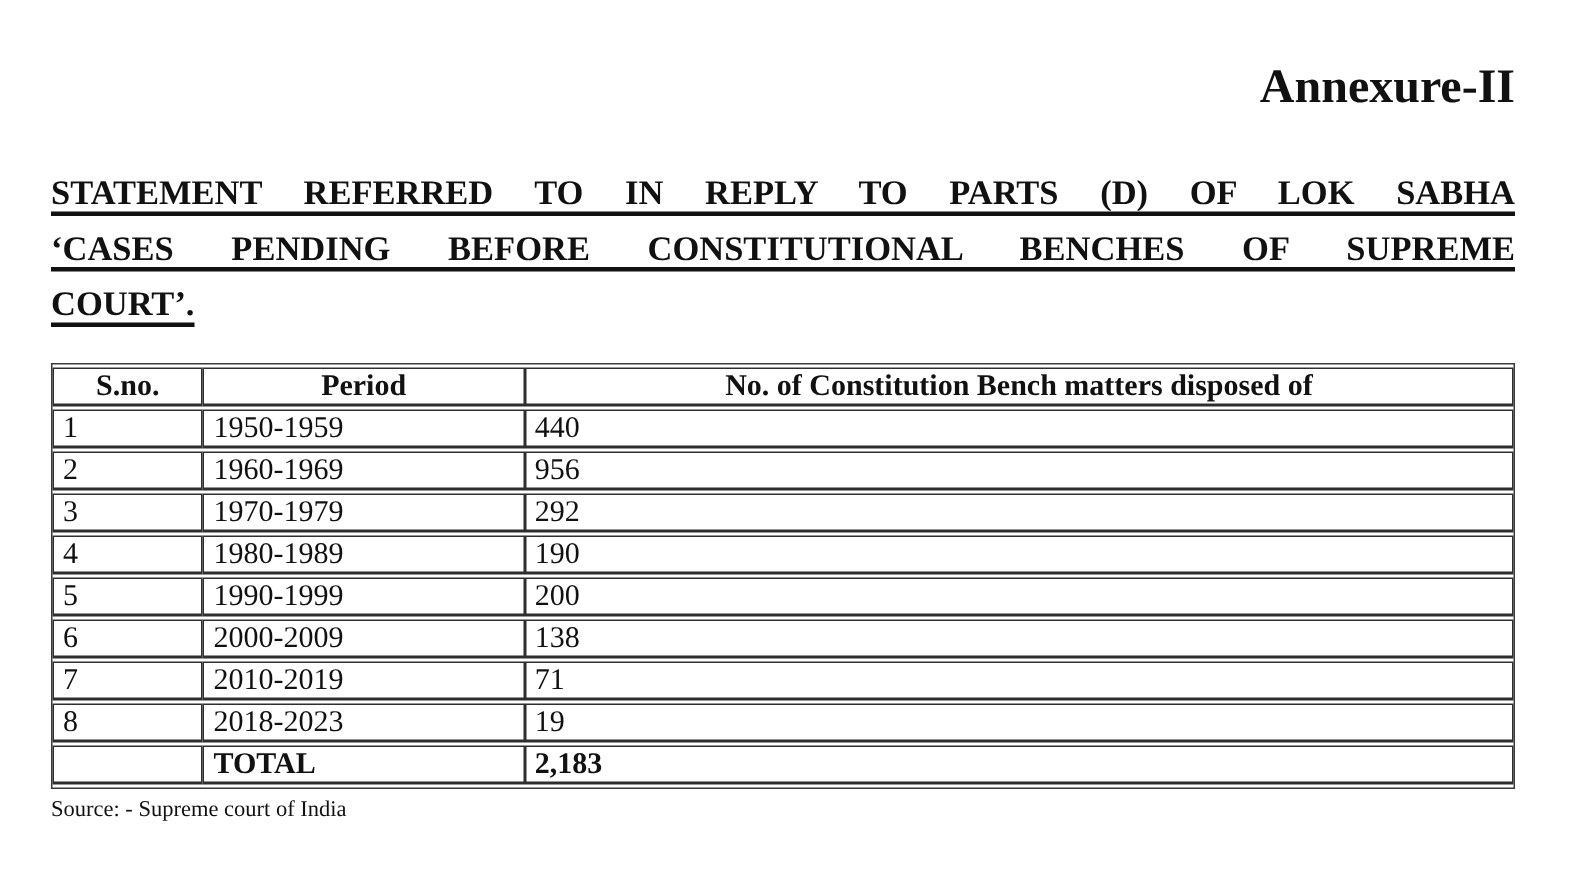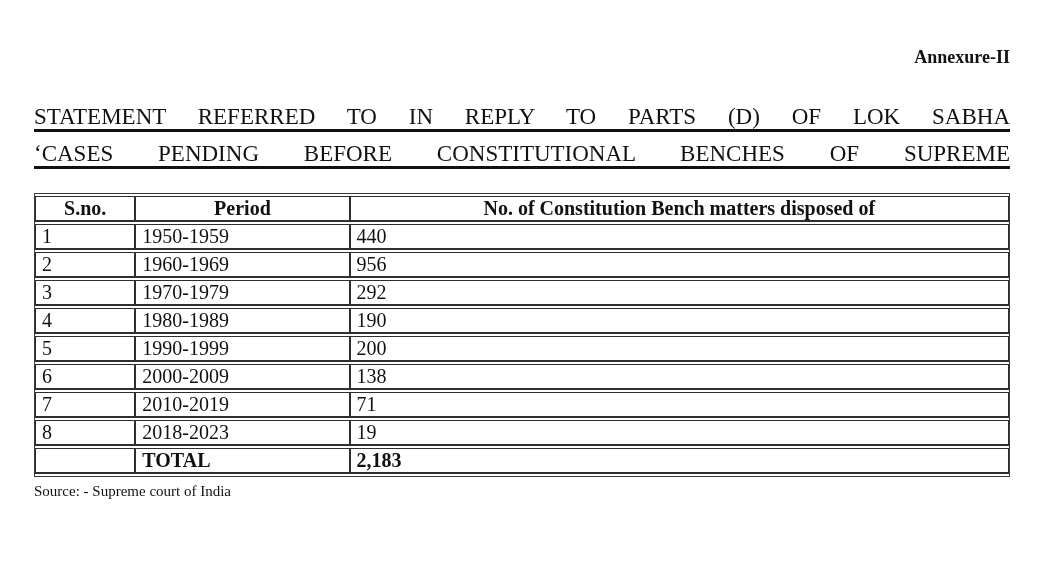--- a/index.html
+++ b/index.html
@@ -14,26 +14,26 @@
   }
   .page {
     width: 1062px;
     height: 588px;
     padding: 0 52px 0 34px;
   }
   .annexure {
     margin-top: 42px;
     text-align: right;
     font-weight: 700;
-    font-size: 18px;
+    font-size: 32px;
     line-height: 30px;
   }
   .heading {
-    margin-top: 26px;
-    font-weight: 400;
+    margin-top: 38px;
+    font-weight: 700;
     font-size: 23px;
   }
   .heading .line {
     line-height: 37px;
     text-align: justify;
     text-align-last: justify;
     text-decoration: underline;
     text-decoration-thickness: 2.5px;
     text-underline-offset: 5px;
     white-space: normal;
@@ -76,20 +76,21 @@
 </head>
 <body>
 
 <div class="page">
 
   <div class="annexure">Annexure-II</div>
 
   <div class="heading">
     <div class="line">STATEMENT REFERRED TO IN REPLY TO PARTS (D) OF LOK SABHA</div>
     <div class="line">‘CASES PENDING BEFORE CONSTITUTIONAL BENCHES OF SUPREME</div>
+    <div class="line last">COURT’.</div>
   </div>
 
   <table class="disposals">
     <colgroup>
       <col class="col-sno">
       <col class="col-period">
       <col class="col-disposed">
     </colgroup>
     <thead>
       <tr>

